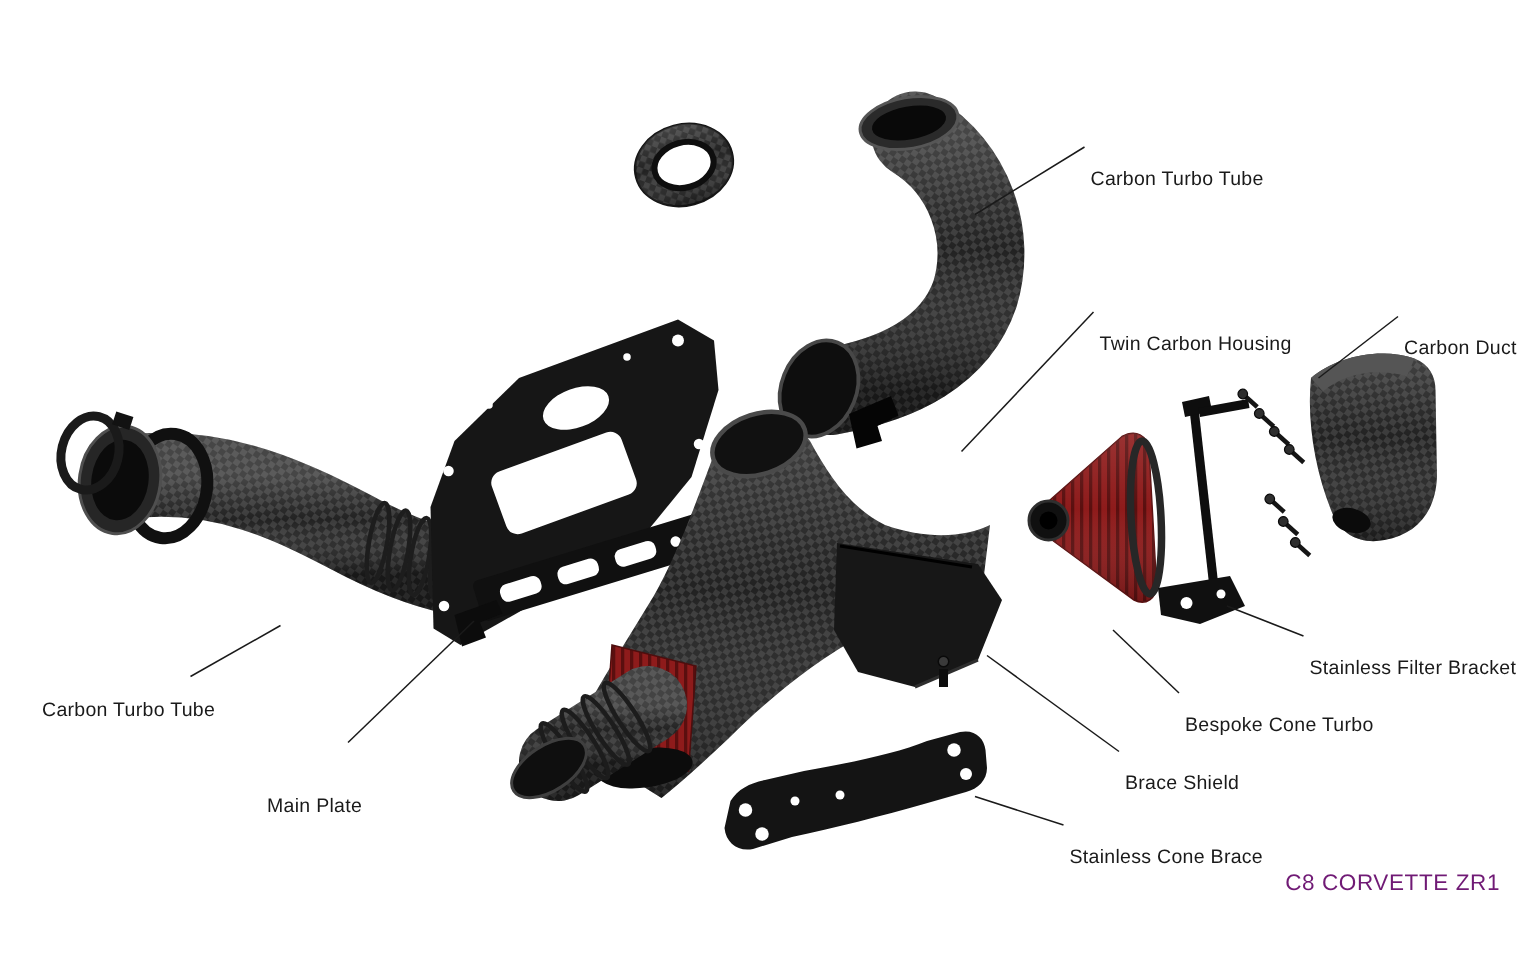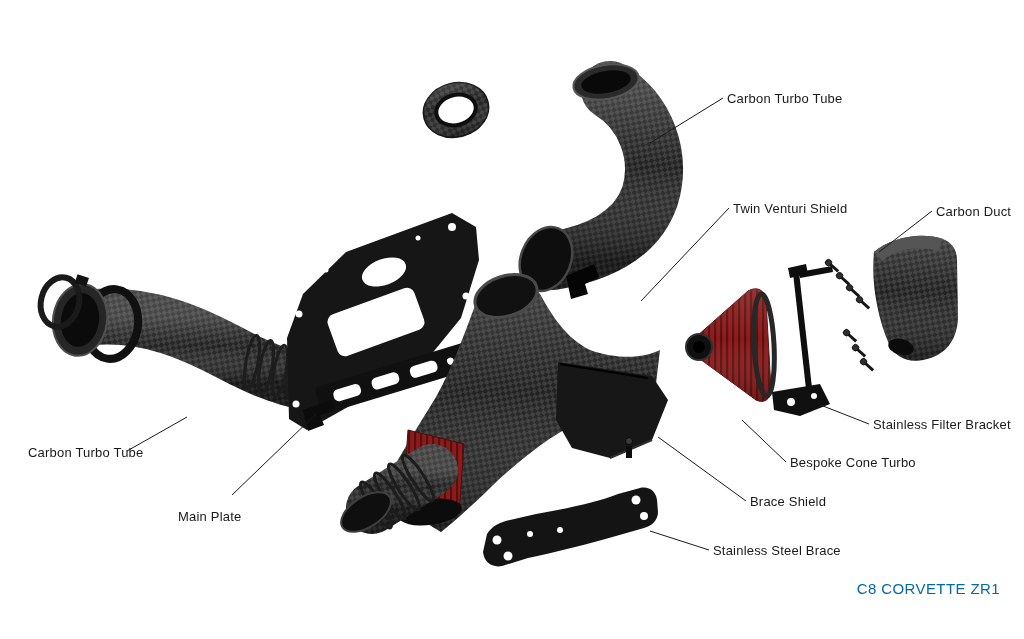--- a/index.html
+++ b/index.html
@@ -4,23 +4,24 @@
 <style>
   html,body{margin:0;padding:0;background:#ffffff;}
   .stage{
     position:relative;width:1024px;height:639px;background:#ffffff;
     font-family:"Liberation Sans",sans-serif;overflow:hidden;
   }
   .stage svg{position:absolute;left:0;top:0;}
   .label{
     position:absolute;font-size:13px;color:#1a1a1a;white-space:nowrap;
     letter-spacing:0.2px;
+    margin-top:20px;
   }
   .model{
-    position:absolute;right:24px;top:580px;font-size:15px;color:#0369a1;
+    position:absolute;right:24px;top:580px;font-size:15px;color:#701a75;
     letter-spacing:0.4px;font-weight:400;
   }
   .logo{
     position:absolute;right:14px;top:602px;font-size:23px;color:#1c1c1c;
     letter-spacing:10px;font-weight:500;
   }
   .logo .v{color:#c1272d;font-weight:700;}
   .logo .tm{font-size:8px;letter-spacing:0;vertical-align:13px;margin-left:-8px;color:#444;}
 </style>
 </head>
@@ -199,24 +200,24 @@
       <line x1="869" y1="424" x2="818" y2="404"></line>
       <line x1="786" y1="462" x2="742" y2="420"></line>
       <line x1="746" y1="501" x2="658" y2="437"></line>
       <line x1="709" y1="550" x2="650" y2="531"></line>
       <line x1="127" y1="451" x2="187" y2="417"></line>
       <line x1="232" y1="495" x2="316" y2="414"></line>
     </g>
   </svg>
 
   <div class="label" style="left:727px;top:91px">Carbon Turbo Tube</div>
-  <div class="label" style="left:733px;top:201px">Twin Venturi Shield</div>
+  <div class="label" style="left:733px;top:201px">Twin Carbon Housing</div>
   <div class="label" style="left:936px;top:204px">Carbon Duct</div>
   <div class="label" style="left:873px;top:417px">Stainless Filter Bracket</div>
   <div class="label" style="left:790px;top:455px">Bespoke Cone Turbo</div>
   <div class="label" style="left:750px;top:494px">Brace Shield</div>
-  <div class="label" style="left:713px;top:543px">Stainless Steel Brace</div>
+  <div class="label" style="left:713px;top:543px">Stainless Cone Brace</div>
   <div class="label" style="left:28px;top:445px">Carbon Turbo Tube</div>
   <div class="label" style="left:178px;top:509px">Main Plate</div>
 
   <div class="model">C8 CORVETTE ZR1</div>
 
 </div>
 
 </body></html>

